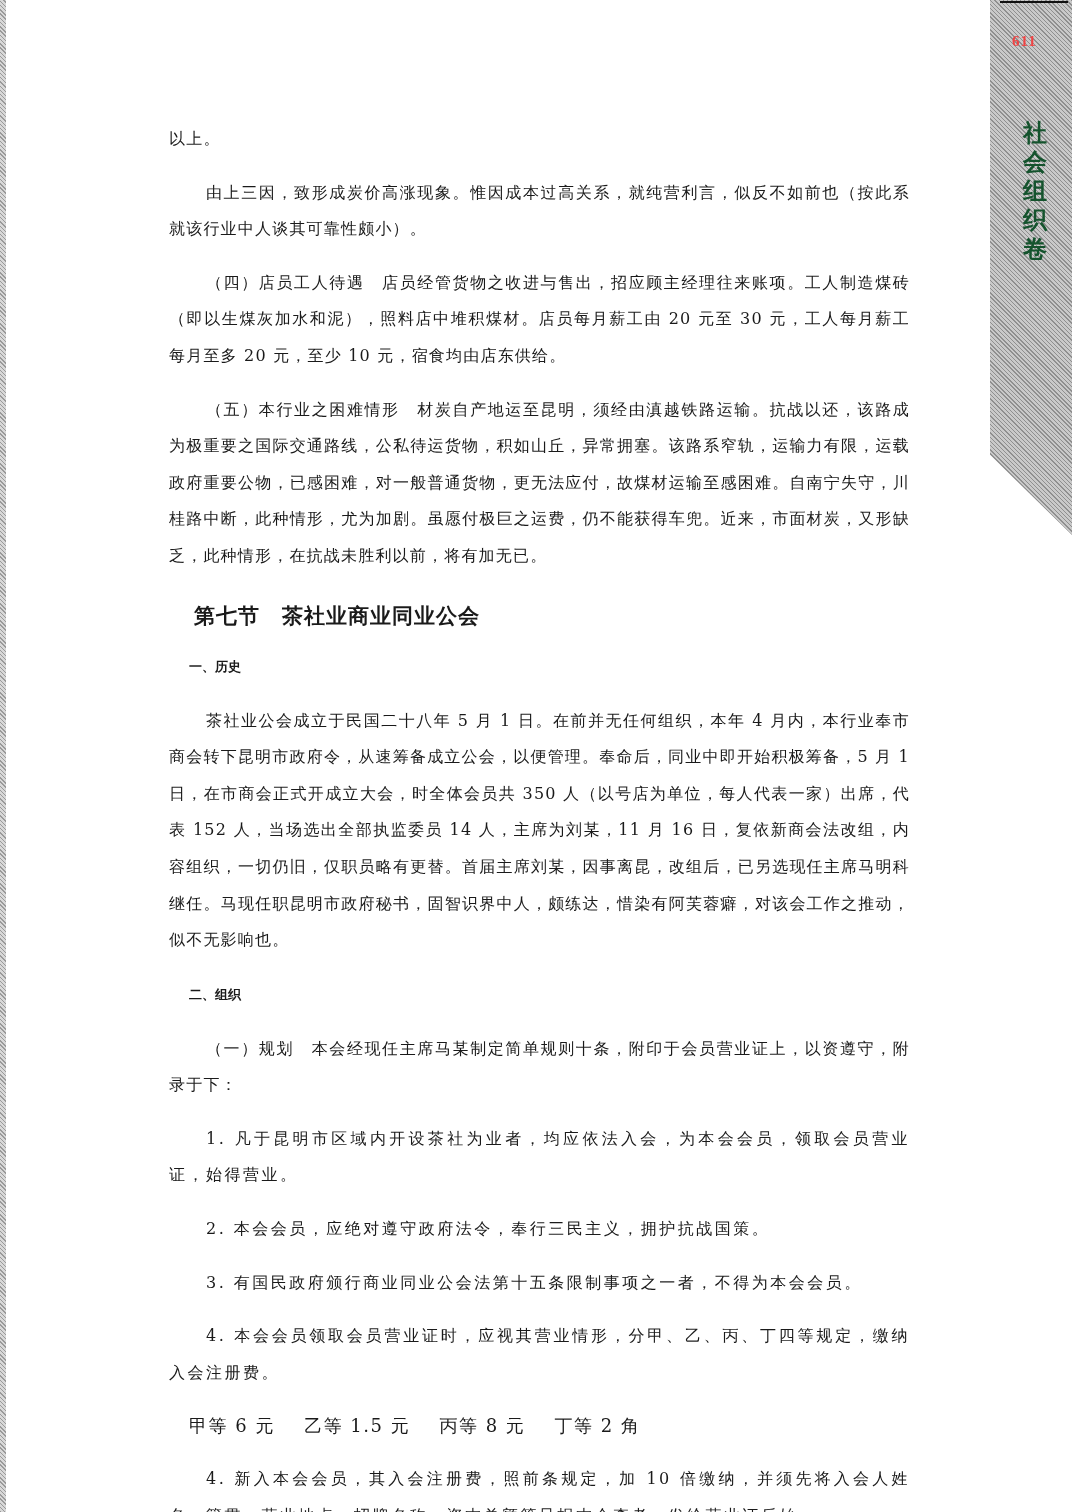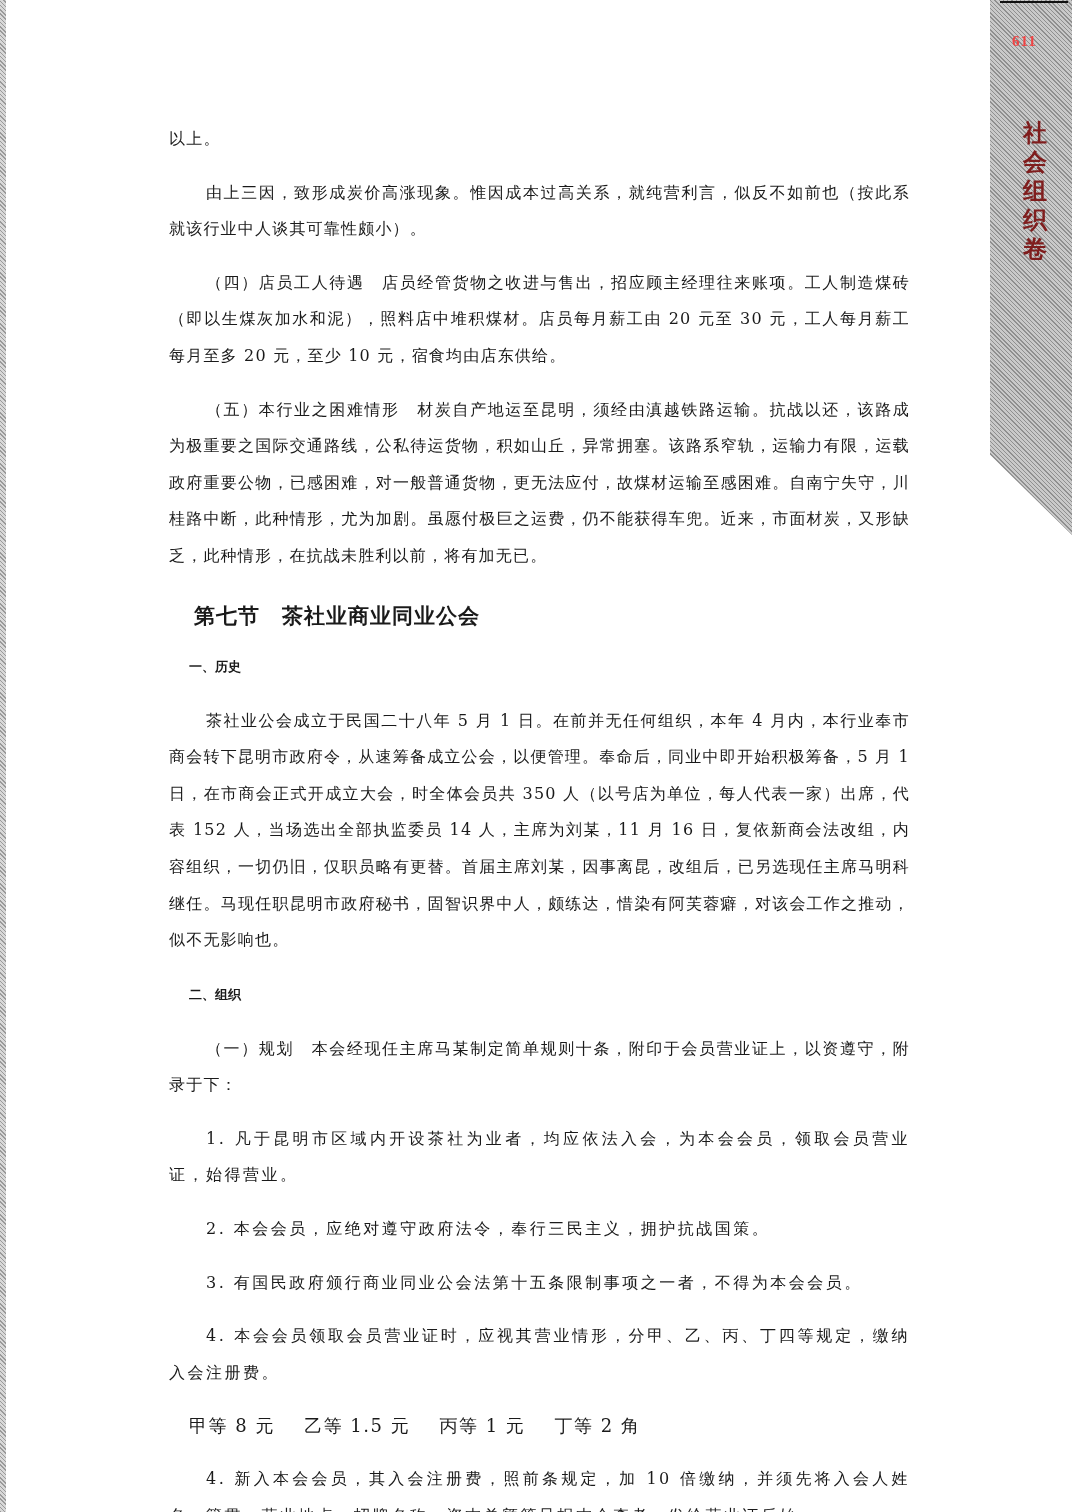--- a/index.html
+++ b/index.html
@@ -19,21 +19,21 @@
   }
   .tab-topline {
     position:absolute; left:1000px; top:1px; width:68px; height:2px; background:#111;
   }
   .page-num {
     position:absolute; left:1012px; top:33px; font-family:Liberation Serif, serif;
     font-size:15px; font-weight:bold; color:#ef4444; letter-spacing:1px;
   }
   .vol-title {
     position:absolute; left:1022px; top:118px; width:26px;
-    font-size:24px; line-height:29px; color:#7f1d1d; font-weight:bold; text-align:center;
+    font-size:24px; line-height:29px; color:#14532d; font-weight:bold; text-align:center;
     word-break:break-all;
   }
   .content { position:absolute; left:152px; top:104px; width:775px; }
   p { margin:17px; font-size:16px; line-height:36.6px; text-align:justify; letter-spacing:1.2px; }
   .indent { text-indent:37px; }
   .section-title {
     margin:12px 0 8px 0; padding-left:42px; font-family:"DejaVu Sans","Liberation Sans",sans-serif;
     font-weight:bold; font-size:21px; line-height:48px; letter-spacing:1px;
   }
   .sub-heading {
@@ -73,22 +73,22 @@
 
 
   <div class="rule">
     <p class="indent">1. 凡于昆明市区域内开设茶社为业者，均应依法入会，为本会会员，领取会员营业证，始得营业。</p>
     <p class="indent">2. 本会会员，应绝对遵守政府法令，奉行三民主义，拥护抗战国策。</p>
     <p class="indent">3. 有国民政府颁行商业同业公会法第十五条限制事项之一者，不得为本会会员。</p>
     <p class="indent">4. 本会会员领取会员营业证时，应视其营业情形，分甲、乙、丙、丁四等规定，缴纳入会注册费。</p>
   </div>
 
   <div class="fees">
-    <span>甲等 8 元</span>
+    <span>甲等 6 元</span>
     <span>乙等 1.5 元</span>
-    <span>丙等 1 元</span>
+    <span>丙等 8 元</span>
     <span>丁等 2 角</span>
   </div>
 
   <div class="rule">
     <p class="indent">4. 新入本会会员，其入会注册费，照前条规定，加 10 倍缴纳，并须先将入会人姓名、籍贯、营业地点、招牌名称、资本总额等呈报本会查考，发给营业证后始</p>
   </div>
 </div>
 
 </body></html>

